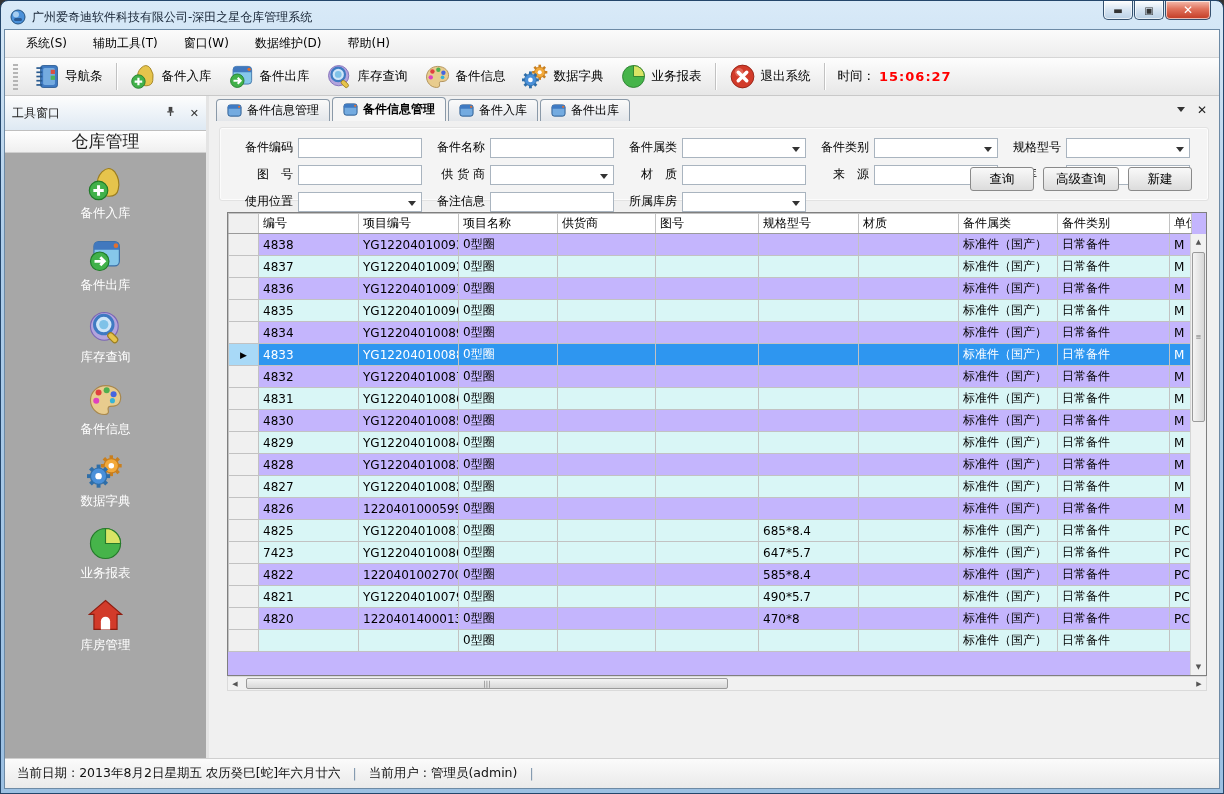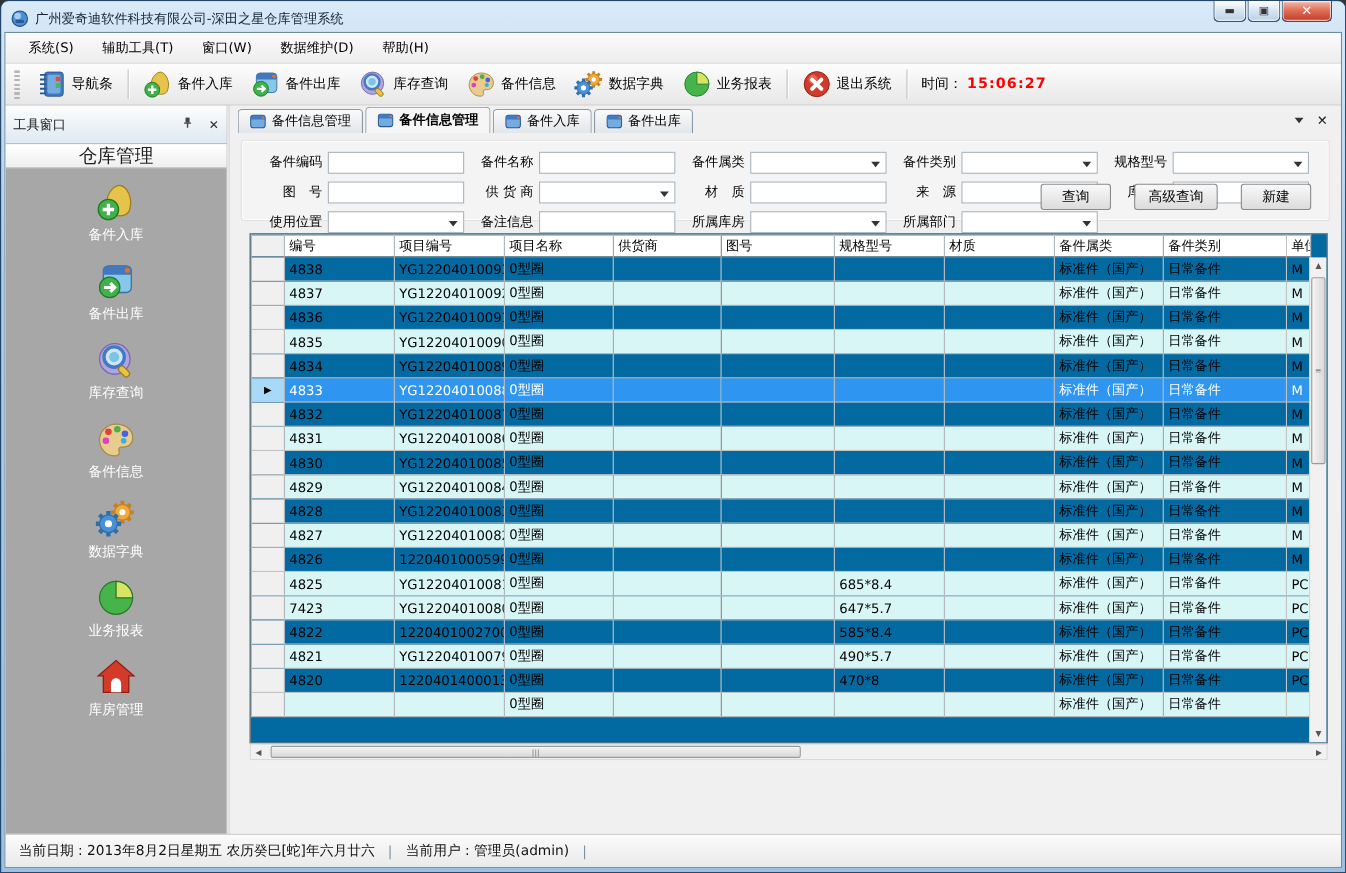--- a/index.html
+++ b/index.html
@@ -46,25 +46,25 @@
   .chev-down { width:0; height:0; border:4px solid transparent; border-top:5px solid #333; margin-top:4px; }
   .x-glyph { font-size:12px; font-weight:bold; color:#222; line-height:1; }
 
   
   .search-panel { margin:6px 10px 0 10px; height:74px; flex:none; border:1px solid #e2e2e2; border-radius:3px; background:#f4f4f4; box-shadow:inset 0 0 0 1px #fcfcfc; position:relative; padding:9px 0 0 16px; }
   .form-grid { display:grid; grid-template-columns:repeat(5,192px); row-gap:6px; }
   .fgroup { display:flex; align-items:center; height:21px; }
   .flabel { width:57px; text-align:right; margin-right:5px; white-space:pre; }
   .fctrl { width:124px; height:20px; background:#fff; border:1px solid #a9b4bf; position:relative; }
   .fctrl.combo::after { content:""; position:absolute; right:5px; top:8px; border:4px solid transparent; border-top:5px solid #333; }
-  .form-buttons { position:absolute; right:16px; bottom:9px; display:flex; gap:21px; }
+  .form-buttons { position:absolute; right:16px; bottom:9px; display:flex; gap:9px; }
   .btn { height:24px; min-width:64px; padding:0 12px; border:1px solid #8a8a8a; border-radius:3px; background:linear-gradient(#f9f9f9,#dcdcdc); display:flex; align-items:center; justify-content:center; font-size:12.5px; }
 
   
-  .table-wrap { margin:11px 0 0 18px; width:980px; height:464px; flex:none; border:1px solid #7f7f7f; background:#0369a1; position:relative; overflow:hidden; }
+  .table-wrap { margin:11px 0 0 18px; width:980px; height:464px; flex:none; border:1px solid #7f7f7f; background:#c4b5fd; position:relative; overflow:hidden; }
   table { border-collapse:collapse; table-layout:fixed; width:963px; }
   th,td { border:1px solid #c2c2c2; padding:0 4px; overflow:hidden; white-space:nowrap; font-weight:normal; text-align:left; font-size:12px; }
   thead th { height:20px; background:#fff; border-bottom:1px solid #9a9a9a; }
   thead th.sel { background:#f0f0f0; }
   tbody td { height:22px; }
   td.sel { background:#f0f0f0; width:30px; text-align:center; font-size:9px; color:#111; }
   tr.alt td { background:#d9f6f6; }
   tr.alt td.sel { background:#f0f0f0; }
   tr.selected td { background:#2e96f0; color:#fff; }
   tr.selected td.sel { background:#a8d9f7; color:#000; }
@@ -426,24 +426,20 @@
                 <div class="fctrl combo"></div>
               </div>
               <div class="fgroup">
                 <span class="flabel">备注信息</span>
                 <div class="fctrl input"></div>
               </div>
               <div class="fgroup">
                 <span class="flabel">所属库房</span>
                 <div class="fctrl combo"></div>
               </div>
-              <div class="fgroup">
-                <span class="flabel">所属部门</span>
-                <div class="fctrl combo"></div>
-              </div>
             </div>
           <div class="form-buttons" id="form-buttons">
               <div class="btn">查询</div>
               <div class="btn">高级查询</div>
               <div class="btn">新建</div>
             </div>
         </div>
         <div class="table-wrap">
           <table id="grid">
               <colgroup>

